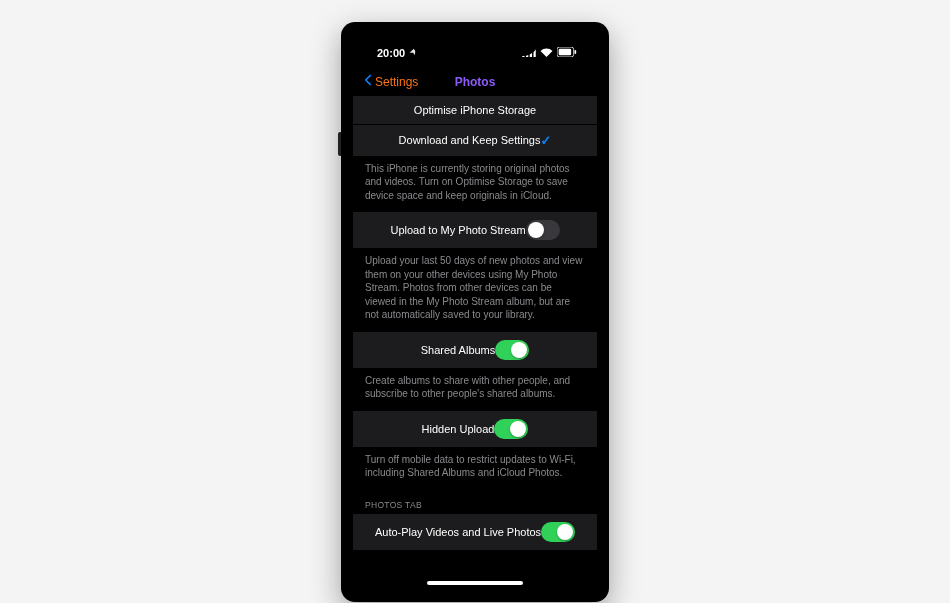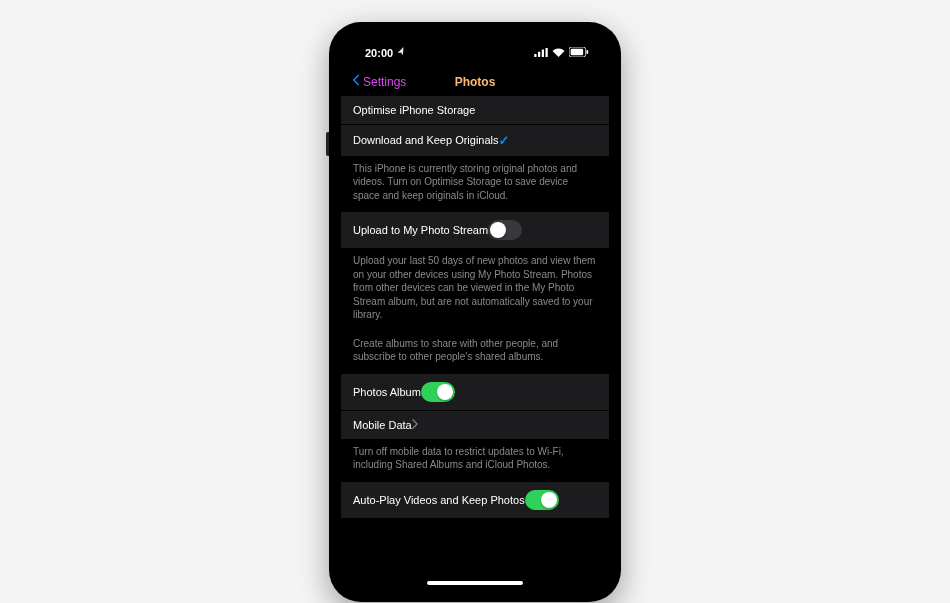--- a/index.html
+++ b/index.html
@@ -7,24 +7,24 @@
     background: #f4f4f4;
     font-family: -apple-system, "Helvetica Neue", Arial, sans-serif;
     display: flex;
     align-items: center;
     justify-content: center;
     min-height: 603px;
     width: 950px;
     overflow: hidden;
   }
   .phone {
-    width: 292px;
+    width: 268px;
     height: 580px;
     background: #000;
-    border-radius: 32px;
+    border-radius: 14px;
     padding: 12px;
     position: relative;
     box-shadow: 0 10px 30px rgba(0,0,0,0.35);
     margin-top: 20px;
   }
   .phone::before { 
     content: "";
     position: absolute;
     left: -3px; top: 110px;
     width: 3px; height: 24px;
@@ -66,39 +66,39 @@
     height: 28px;
     display: flex;
     align-items: center;
     justify-content: center;
     position: relative;
     font-size: 12px;
   }
   .back {
     position: absolute;
     left: 10px;
-    color: #d946ef;
+    color: #f97316;
     display: flex;
     align-items: center;
     gap: 2px;
     font-size: 12px;
   }
-  .nav-title { color: #fdba74; font-weight: 600; font-size: 12px; }
+  .nav-title { color: #8b5cf6; font-weight: 600; font-size: 12px; }
   .content {
     height: calc(100% - 62px - 8px);
     overflow: hidden;
     font-size: 10px;
     padding-bottom: 6px;
   }
   .row {
     background: #1c1c1e;
     padding: 8px 12px;
     display: flex;
     align-items: center;
-    justify-content: flex-start;
+    justify-content: center;
     min-height: 28px;
     margin-bottom: 1px;
   }
   .row .label { color: #fff; font-size: 11px; }
   .row .check { color: #0a84ff; font-size: 13px; font-weight: 700; }
   .row .chev { color: #7a7a7e; font-size: 11px; }
   .footer {
     padding: 5px 12px 10px 12px;
     color: #8a8a8e;
     font-size: 10px;
@@ -196,54 +196,53 @@
       </div>
       <div class="nav-title">Photos</div>
     </div>
 
     <div class="content">
 
       <div class="row">
         <span class="label">Optimise iPhone Storage</span>
       </div>
       <div class="row">
-        <span class="label">Download and Keep Originals</span>
+        <span class="label">Download and Keep Settings</span>
         <span class="check">✓</span>
       </div>
       <div class="footer">This iPhone is currently storing original photos and videos. Turn on Optimise Storage to save device space and keep originals in iCloud.</div>
 
       <div class="row">
         <span class="label">Upload to My Photo Stream</span>
         <div class="toggle off">
             <div class="knob"></div>
           </div>
       </div>
       <div class="footer">Upload your last 50 days of new photos and view them on your other devices using My Photo Stream. Photos from other devices can be viewed in the My Photo Stream album, but are not automatically saved to your library.</div>
 
+      <div class="row">
+        <span class="label">Shared Albums</span>
+        <div class="toggle on">
+            <div class="knob"></div>
+          </div>
+      </div>
       <div class="footer">Create albums to share with other people, and subscribe to other people's shared albums.</div>
 
       <div class="row">
-        <span class="label">Photos Album</span>
+        <span class="label">Hidden Upload</span>
         <div class="toggle on">
             <div class="knob"></div>
           </div>
       </div>
 
-      <div class="row">
-        <span class="label">Mobile Data</span>
-        <span class="chev">
-          <svg width="6" height="10" viewBox="0 0 8 14" fill="none" stroke="#7a7a7e" stroke-width="2" stroke-linecap="round" stroke-linejoin="round">
-              <polyline points="1,1 7,7 1,13"></polyline>
-            </svg>
-        </span>
-      </div>
       <div class="footer">Turn off mobile data to restrict updates to Wi-Fi, including Shared Albums and iCloud Photos.</div>
 
-      <div class="row">
-        <span class="label">Auto-Play Videos and Keep Photos</span>
+      <div class="section-header">PHOTOS TAB</div>
+      <div class="row">
+        <span class="label">Auto-Play Videos and Live Photos</span>
         <div class="toggle on">
             <div class="knob"></div>
           </div>
       </div>
 
     </div>
 
     <div class="home-indicator"></div>
   </div>
 </div>

